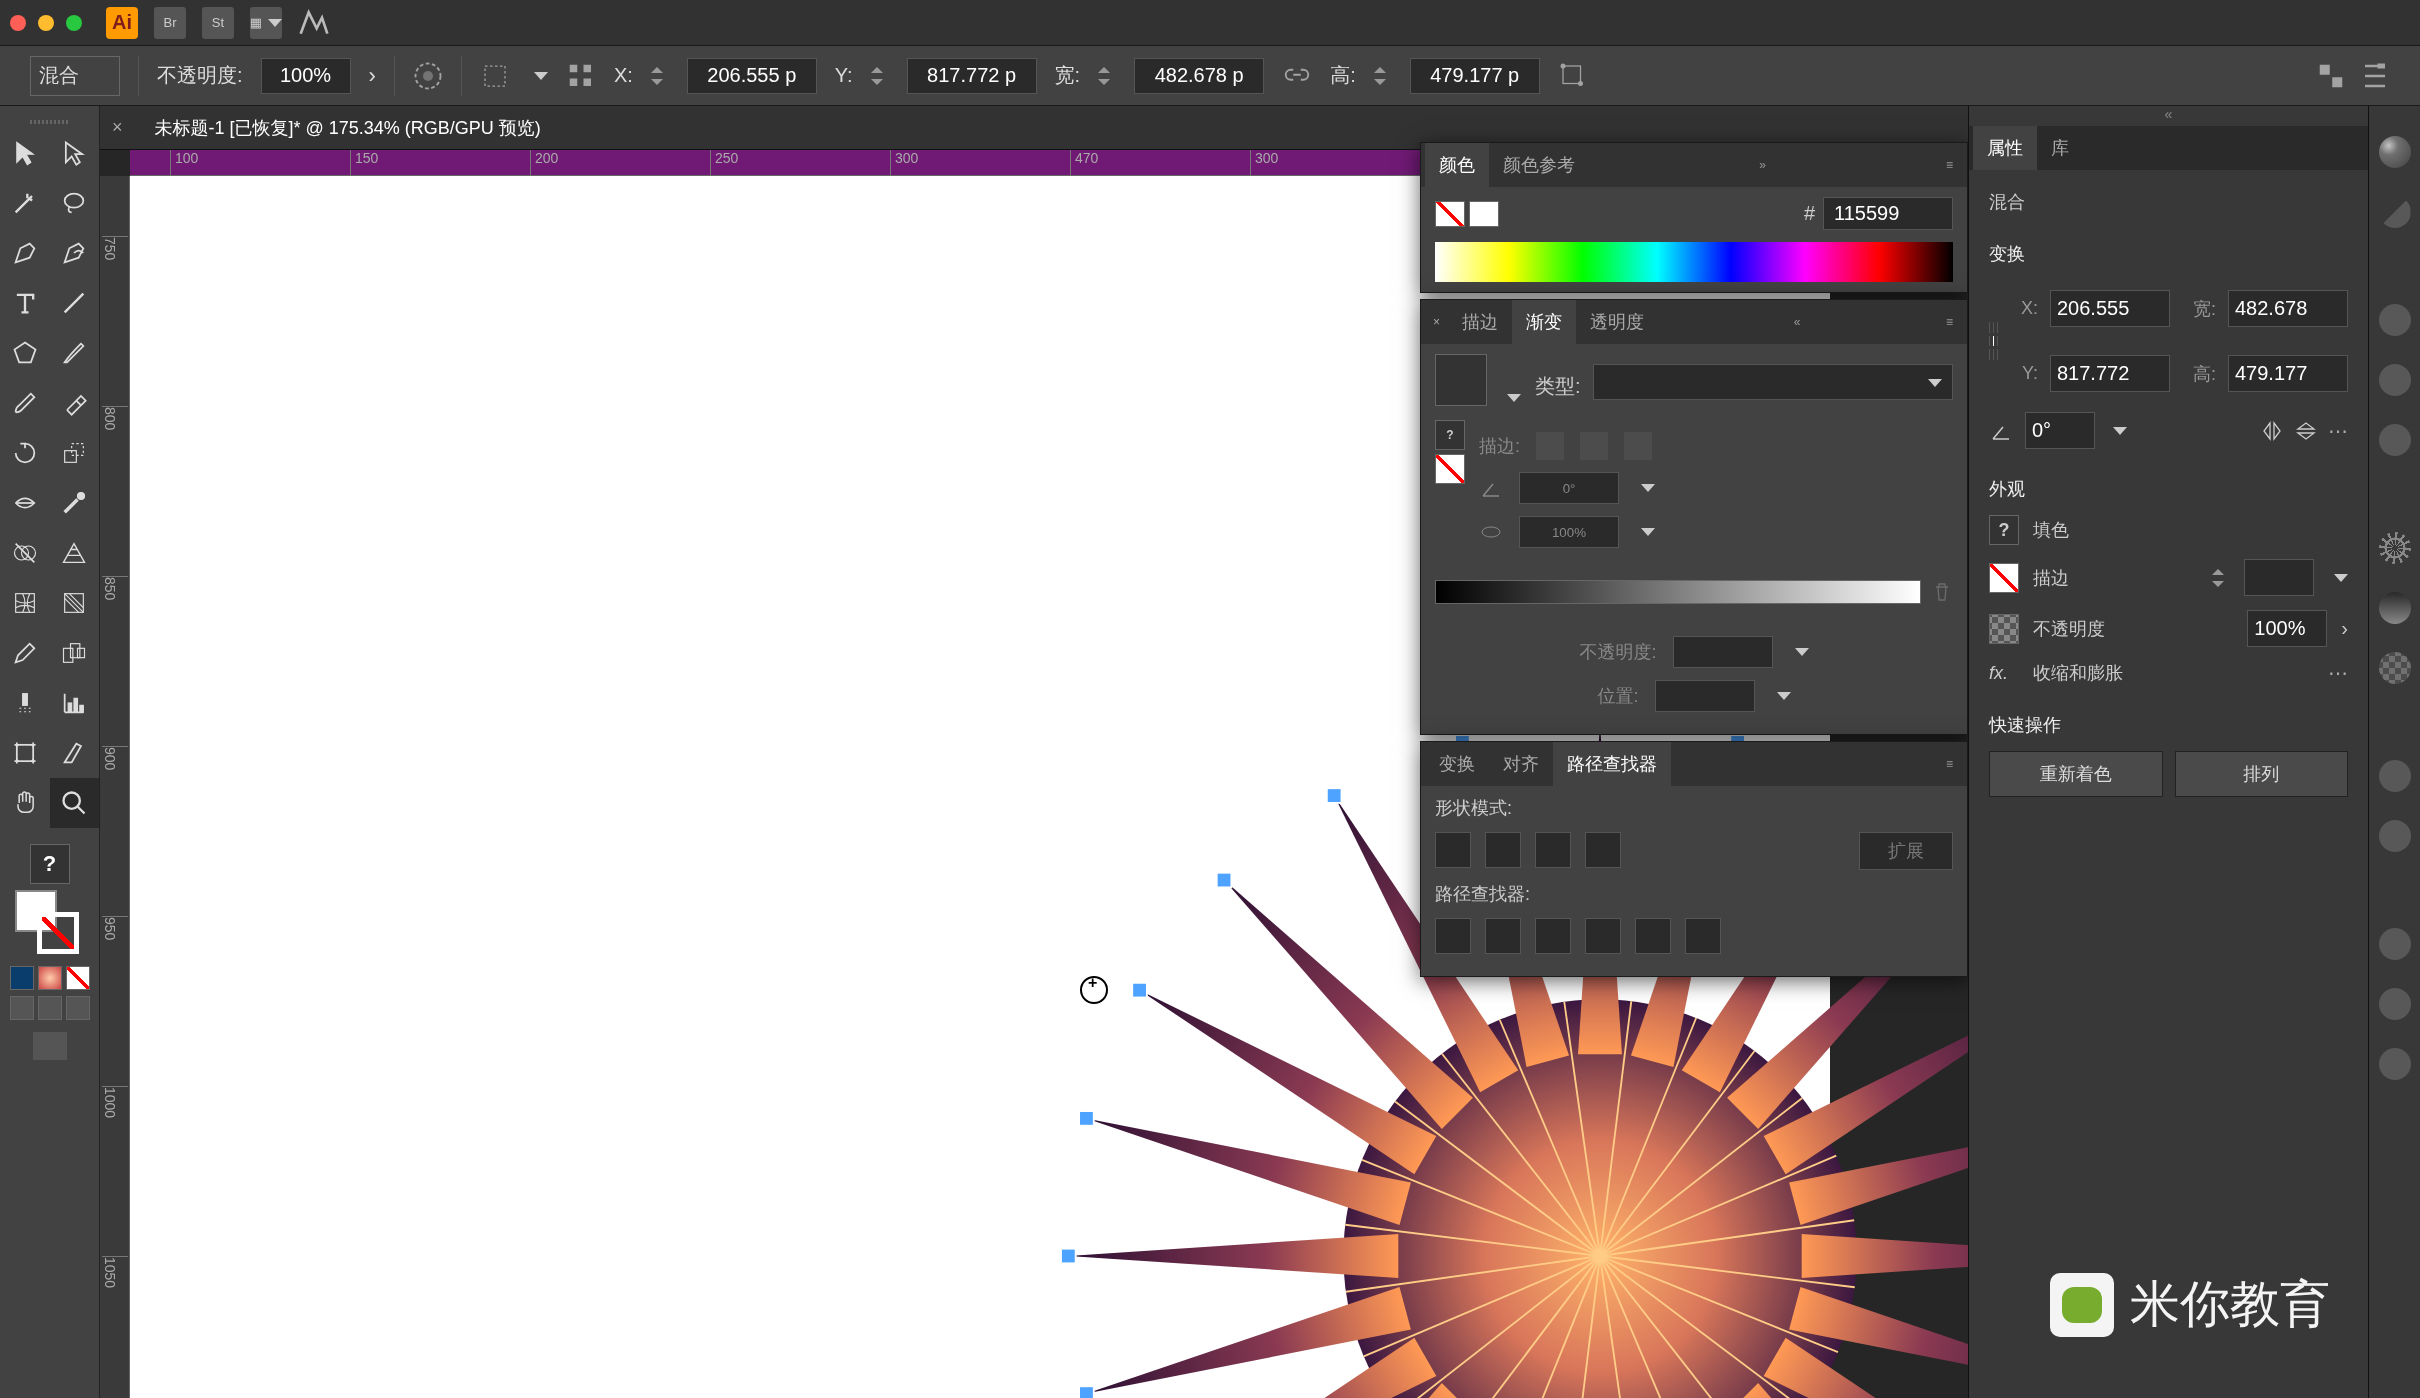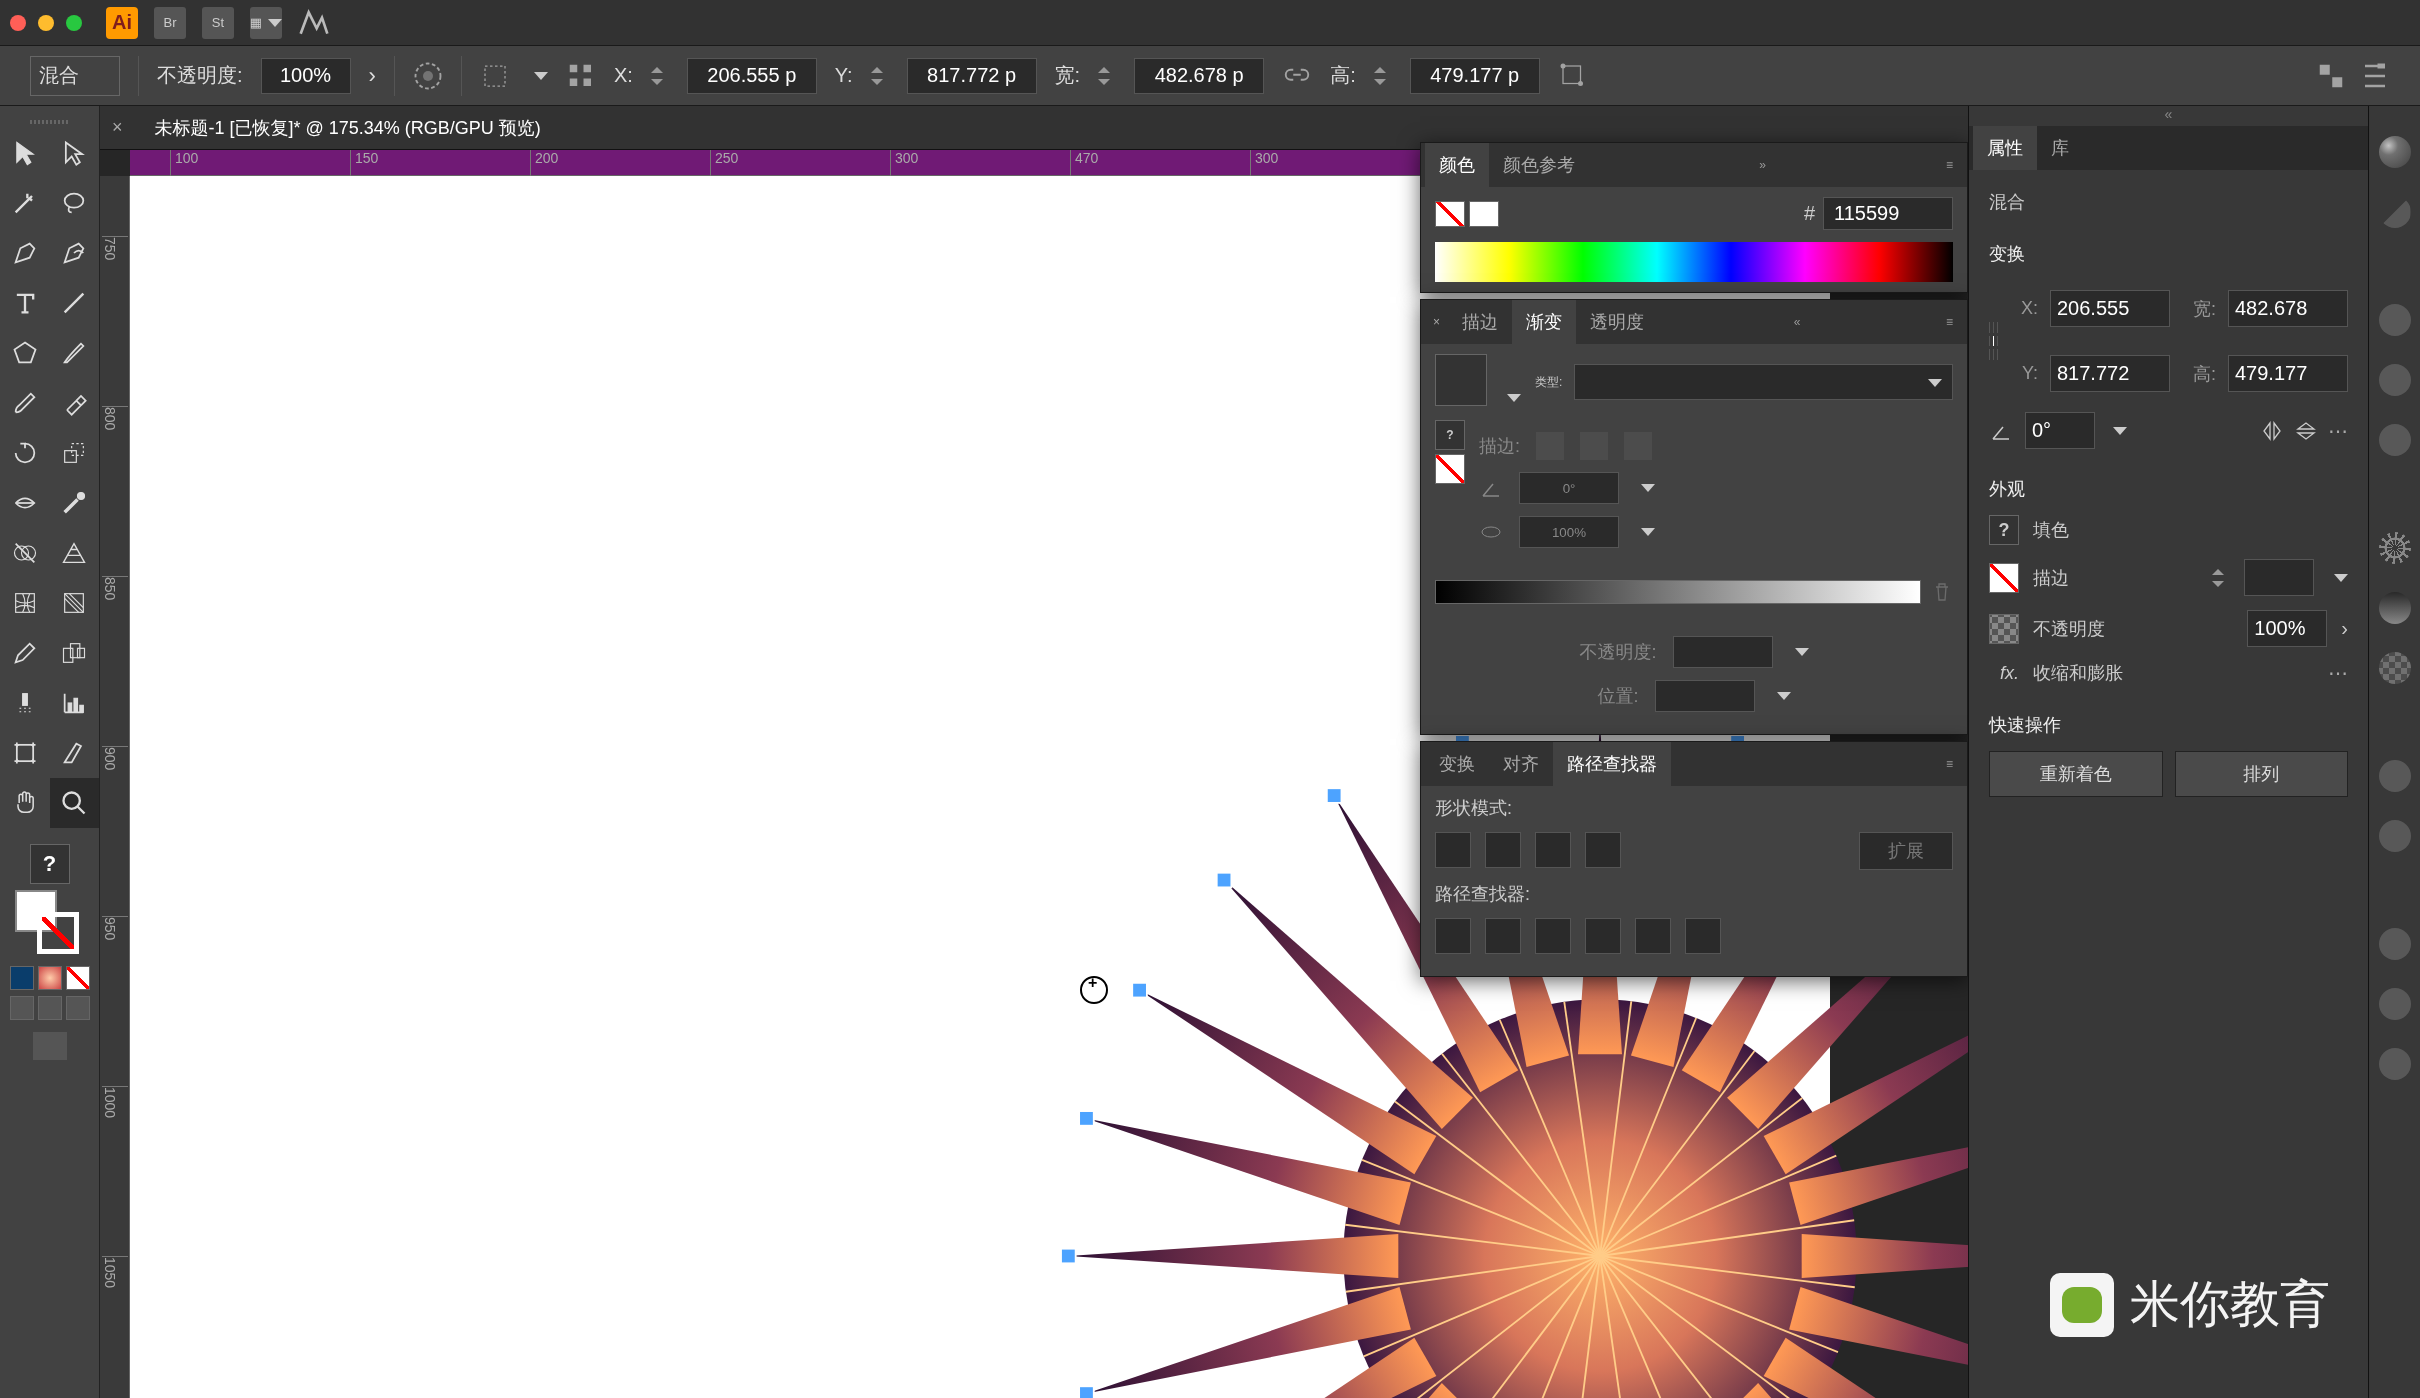--- a/index.html
+++ b/index.html
@@ -50,21 +50,21 @@
 .panel-tabs{display:flex;align-items:center;background:#323232;height:44px;padding:0 4px}
 .ptab{padding:0 14px;font-size:18px;color:#aaa;height:100%;display:flex;align-items:center}
 .ptab.active{background:#424242;color:#fff}
 .panel-tabs .more{margin-left:auto;padding:0 10px;color:#999}
 .panel-body{padding:10px 14px}
 .floating{position:absolute;background:#424242;border:1px solid #1a1a1a;box-shadow:0 4px 20px rgba(0,0,0,.6)}
 .color-sw{display:flex;gap:4px}
 .color-sw span{width:30px;height:26px;border:1px solid #666}
 .hex-in{background:#2a2a2a;border:1px solid #555;color:#fff;padding:4px 10px;font-size:20px;width:130px}
 .spectrum{height:40px;margin-top:12px;background:linear-gradient(90deg,#fff,#ff0,#0f0,#0ff,#00f,#f0f,#f00,#000)}
-.grad-type{display:flex;align-items:center;gap:12px;margin:10px 0;font-size:12px}
+.grad-type{display:flex;align-items:flex-end;gap:12px;margin:10px 0;font-size:20px}
 .grad-select{flex:1;background:#2a2a2a;border:1px solid #555;height:36px}
 .grad-slider{height:24px;background:linear-gradient(90deg,#000,#fff);border:1px solid #666;margin:20px 0}
 .grad-row{display:flex;align-items:center;gap:16px;margin:12px 0;font-size:18px;color:#888}
 .small-input{background:#2a2a2a;border:1px solid #555;width:100px;height:32px;color:#888;text-align:center}
 .small-ic{width:28px;height:28px;background:#555;opacity:.5}
 .shape-btns{display:flex;gap:14px;margin:12px 0}
 .shape-btn{width:36px;height:36px;background:#2a2a2a;border:1px solid #555}
 .expand-btn{background:#2a2a2a;border:1px solid #555;padding:6px 28px;font-size:18px;color:#777}
 .right-strip{position:absolute;right:0;top:106px;width:52px;bottom:0;background:#383838;border-left:1px solid #111;display:flex;flex-direction:column;align-items:center;padding-top:30px;gap:28px}
 .right-strip span{width:32px;height:32px;opacity:.7;border-radius:50%}
@@ -692,21 +692,21 @@
         <input class="props-in" style="width: 70px;">
         <span class="chev"></span>
       </div>
       <div class="appearance-row">
         <div class="app-sw" style="background:repeating-conic-gradient(#888 0 25%,#555 0 50%) 50%/12px 12px"></div>
         <span>不透明度</span>
         <input class="props-in" style="width: 80px; margin-left: auto;" value="100%">
         <span style="font-size:20px">›</span>
       </div>
       <div class="appearance-row">
-        <span style="font-style:italic;width:30px;text-align:right">fx.</span>
+        <span style="font-style:italic;width:30px;text-align:left">fx.</span>
         <span>收缩和膨胀</span>
         <span style="margin-left:auto;font-size:20px;color:#aaa">⋯</span>
       </div>
     </div>
     <div class="props-section">
       <div class="props-title">快速操作</div>
       <div class="action-btns">
         <div class="action-btn">重新着色</div>
         <div class="action-btn">排列</div>
       </div>

